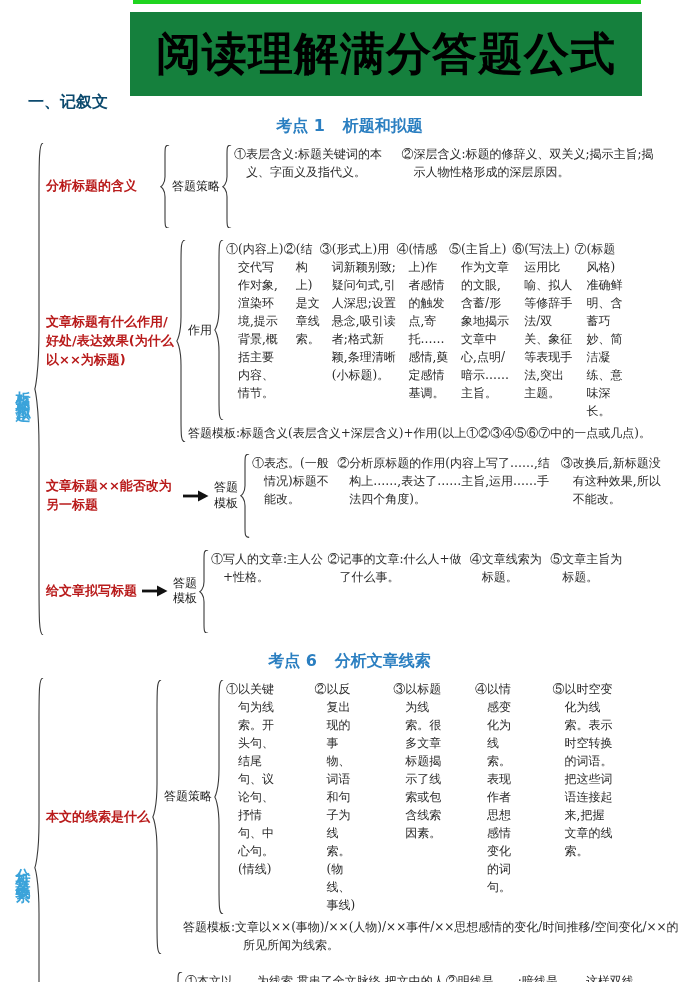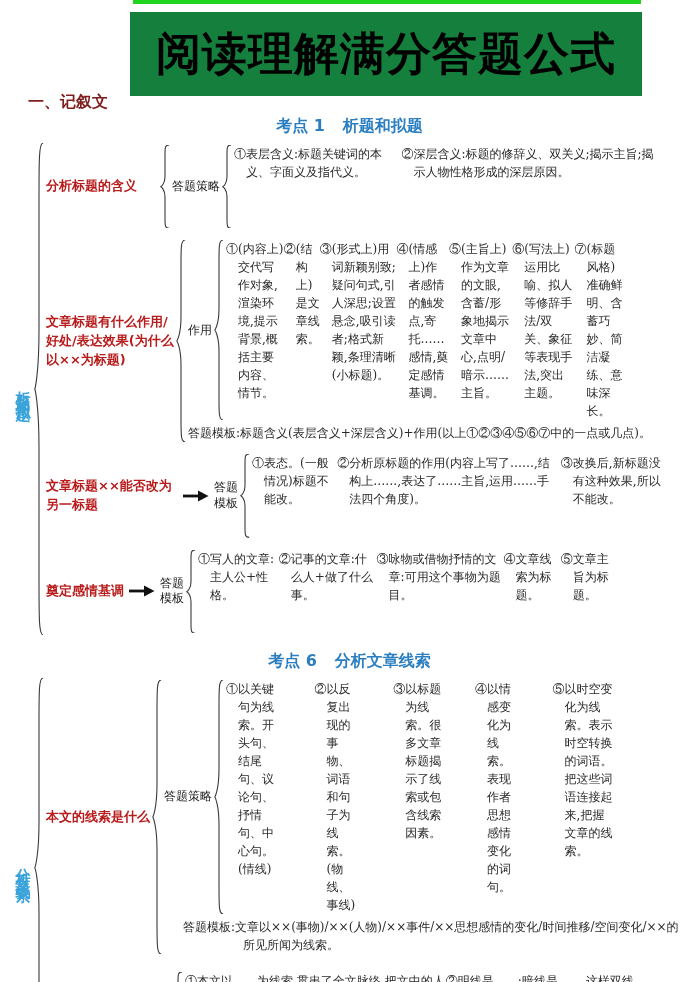--- a/index.html
+++ b/index.html
@@ -71,21 +71,21 @@
 </style>
 </head>
 <body>
 
 <div class="top-strip" style="background:#1fd41f;"></div>
 
 <div class="banner" style="background:#15803d;">
   <h1>阅读理解满分答题公式</h1>
 </div>
 
-<div class="section-label" style="color:#7f1d1d;">一、记叙文</div>
+<div class="section-label" style="color:#0c4a6e;">一、记叙文</div>
 
 <div class="content">
 
   <div class="kd-heading" style="color:#2b7fc1;">
     <span class="num">考点 1</span><span>析题和拟题</span>
   </div>
 
   <div class="tree">
     <div class="side" style="color:#3aa3da;">析题和拟题</div>
     <div class="braceBox">
@@ -165,40 +165,39 @@
             </svg>
         </div>
         <div class="items w420">
           <div class="item">①表态。(一般情况)标题不能改。</div>
           <div class="item">②分析原标题的作用(内容上写了……,结构上……,表达了……主旨,运用……手法四个角度)。</div>
           <div class="item">③改换后,新标题没有这种效果,所以不能改。</div>
         </div>
       </div>
 
       <div class="branch">
-        <div class="blabel" style="white-space:nowrap;">奠定感情基调</div>
+        <div class="blabel" style="white-space:nowrap;">给文章拟写标题</div>
         <div class="arrowBox">
           <svg width="26" height="12" viewBox="0 0 26 12">
               <rect x="0" y="4.6" width="16" height="2.8" fill="#111"></rect>
               <polygon points="15,0.5 25.5,6 15,11.5" fill="#111"></polygon>
             </svg>
         </div>
         <div class="stack">
           <div>答题</div>
           <div>模板</div>
         </div>
         <div class="braceBox">
           <svg viewBox="0 0 12 100" preserveAspectRatio="none">
               <path class="brace-path" d="M11,0 C6,0 6,3 6,12 L6,38 C6,47 1,50 1,50 C1,50 6,53 6,62 L6,88 C6,97 6,100 11,100"></path>
             </svg>
         </div>
         <div class="items w420">
           <div class="item">①写人的文章:主人公+性格。</div>
           <div class="item">②记事的文章:什么人+做了什么事。</div>
-          <div class="item">③咏物或借物抒情的文章:可用这个事物为题目。</div>
           <div class="item">④文章线索为标题。</div>
           <div class="item">⑤文章主旨为标题。</div>
         </div>
       </div>
 
     </div>
   </div>
 
   <div class="kd-heading" style="margin-top:16px;color:#2b7fc1;">
     <span class="num">考点 6</span><span>分析文章线索</span>

